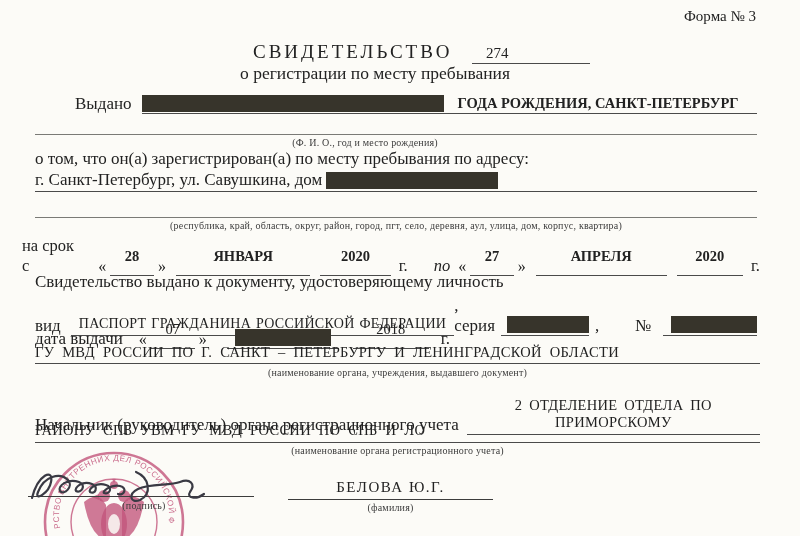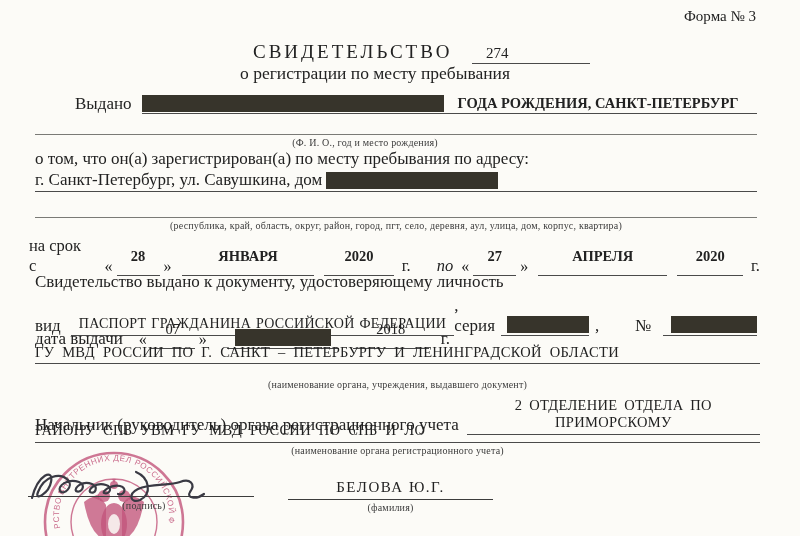--- a/index.html
+++ b/index.html
@@ -47,21 +47,21 @@
   <div class="abs caption" style="top:137px; left:150px; width:430px;">(Ф. И. О., год и место рождения)</div>
 
   <div class="abs body-text" style="top:149px; left:35px;">о том, что он(а) зарегистрирован(а) по месту пребывания по адресу:</div>
   <div class="row u" style="top:170px; left:35px; right:43px; padding-bottom:1px; align-items:center;">
     <span class="body-text" style="white-space:nowrap;">г. Санкт-Петербург, ул. Савушкина, дом</span>
     <span class="redact" style="width:172px; margin-left:4px;"></span>
   </div>
   <div class="abs thinline" style="top:207px; left:35px; right:43px; height:10px;"></div>
   <div class="abs caption" style="top:220px; left:35px; right:43px;">(республика, край, область, округ, район, город, пгт, село, деревня, аул, улица, дом, корпус, квартира)</div>
 
-  <div class="row" style="top:236px; left:29px; right:40px; font-size:16.5px;">
+  <div class="row" style="top:236px; left:22px; right:40px; font-size:16.5px;">
     <span>на срок с</span>
     <span class="quote" style="margin-left:12px;">«</span>
     <span class="cell val" style="width:46px;">28</span>
     <span class="quote">»</span>
     <span class="cell val" style="width:142px; margin-left:6px;">ЯНВАРЯ</span>
     <span class="cell val" style="width:74px; margin-left:10px;">2020</span>
     <span style="margin-left:8px;">г.</span>
     <span style="margin-left:26px;font-style:italic;">по</span>
     <span class="quote" style="margin-left:4px;">«</span>
     <span class="cell val" style="width:46px;">27</span>
@@ -90,21 +90,21 @@
     <span class="quote" style="margin-left:12px;">«</span>
     <span class="cell" style="width:44px; font-size:14.5px;">07</span>
     <span class="quote">»</span>
     <span class="u" style="width:112px; margin-left:16px; padding-bottom:2px;">
       <span class="redact" style="width:96px; margin-left:8px;"></span>
     </span>
     <span class="cell" style="width:76px; margin-left:14px; font-size:14.5px;">2018</span>
     <span style="margin-left:12px;">г.</span>
   </div>
   <div class="abs u caps" style="top:344px; left:35px; right:40px; font-size:14.5px; padding-bottom:2px;">ГУ МВД РОССИИ ПО Г. САНКТ – ПЕТЕРБУРГУ И ЛЕНИНГРАДСКОЙ ОБЛАСТИ</div>
-  <div class="abs caption" style="top:379px; left:35px; right:40px;">(наименование органа, учреждения, выдавшего документ)</div>
+  <div class="abs caption" style="top:367px; left:35px; right:40px;">(наименование органа, учреждения, выдавшего документ)</div>
 
   <div class="row" style="top:397px; left:35px; right:40px;">
     <span class="body-text" style="white-space:nowrap;">Начальник (руководитель) органа регистрационного учета</span>
     <span class="u caps" style="flex:1; margin-left:8px; font-size:14.5px; padding-bottom:3px; text-align:center; word-spacing:3px;">2 ОТДЕЛЕНИЕ ОТДЕЛА ПО ПРИМОРСКОМУ</span>
   </div>
   <div class="abs u caps" style="top:422px; left:35px; right:40px; font-size:14.5px; padding-bottom:3px;">РАЙОНУ СПБ УВМ ГУ МВД РОССИИ ПО СПБ И ЛО</div>
   <div class="abs caption" style="top:445px; left:35px; right:40px;">(наименование органа регистрационного учета)</div>
 
   <svg class="abs" style="left:38px; top:442px;" width="152" height="160" viewBox="0 0 152 160">
     <circle class="stamp-stroke" cx="76" cy="80" r="69" stroke-width="2.6"></circle>

